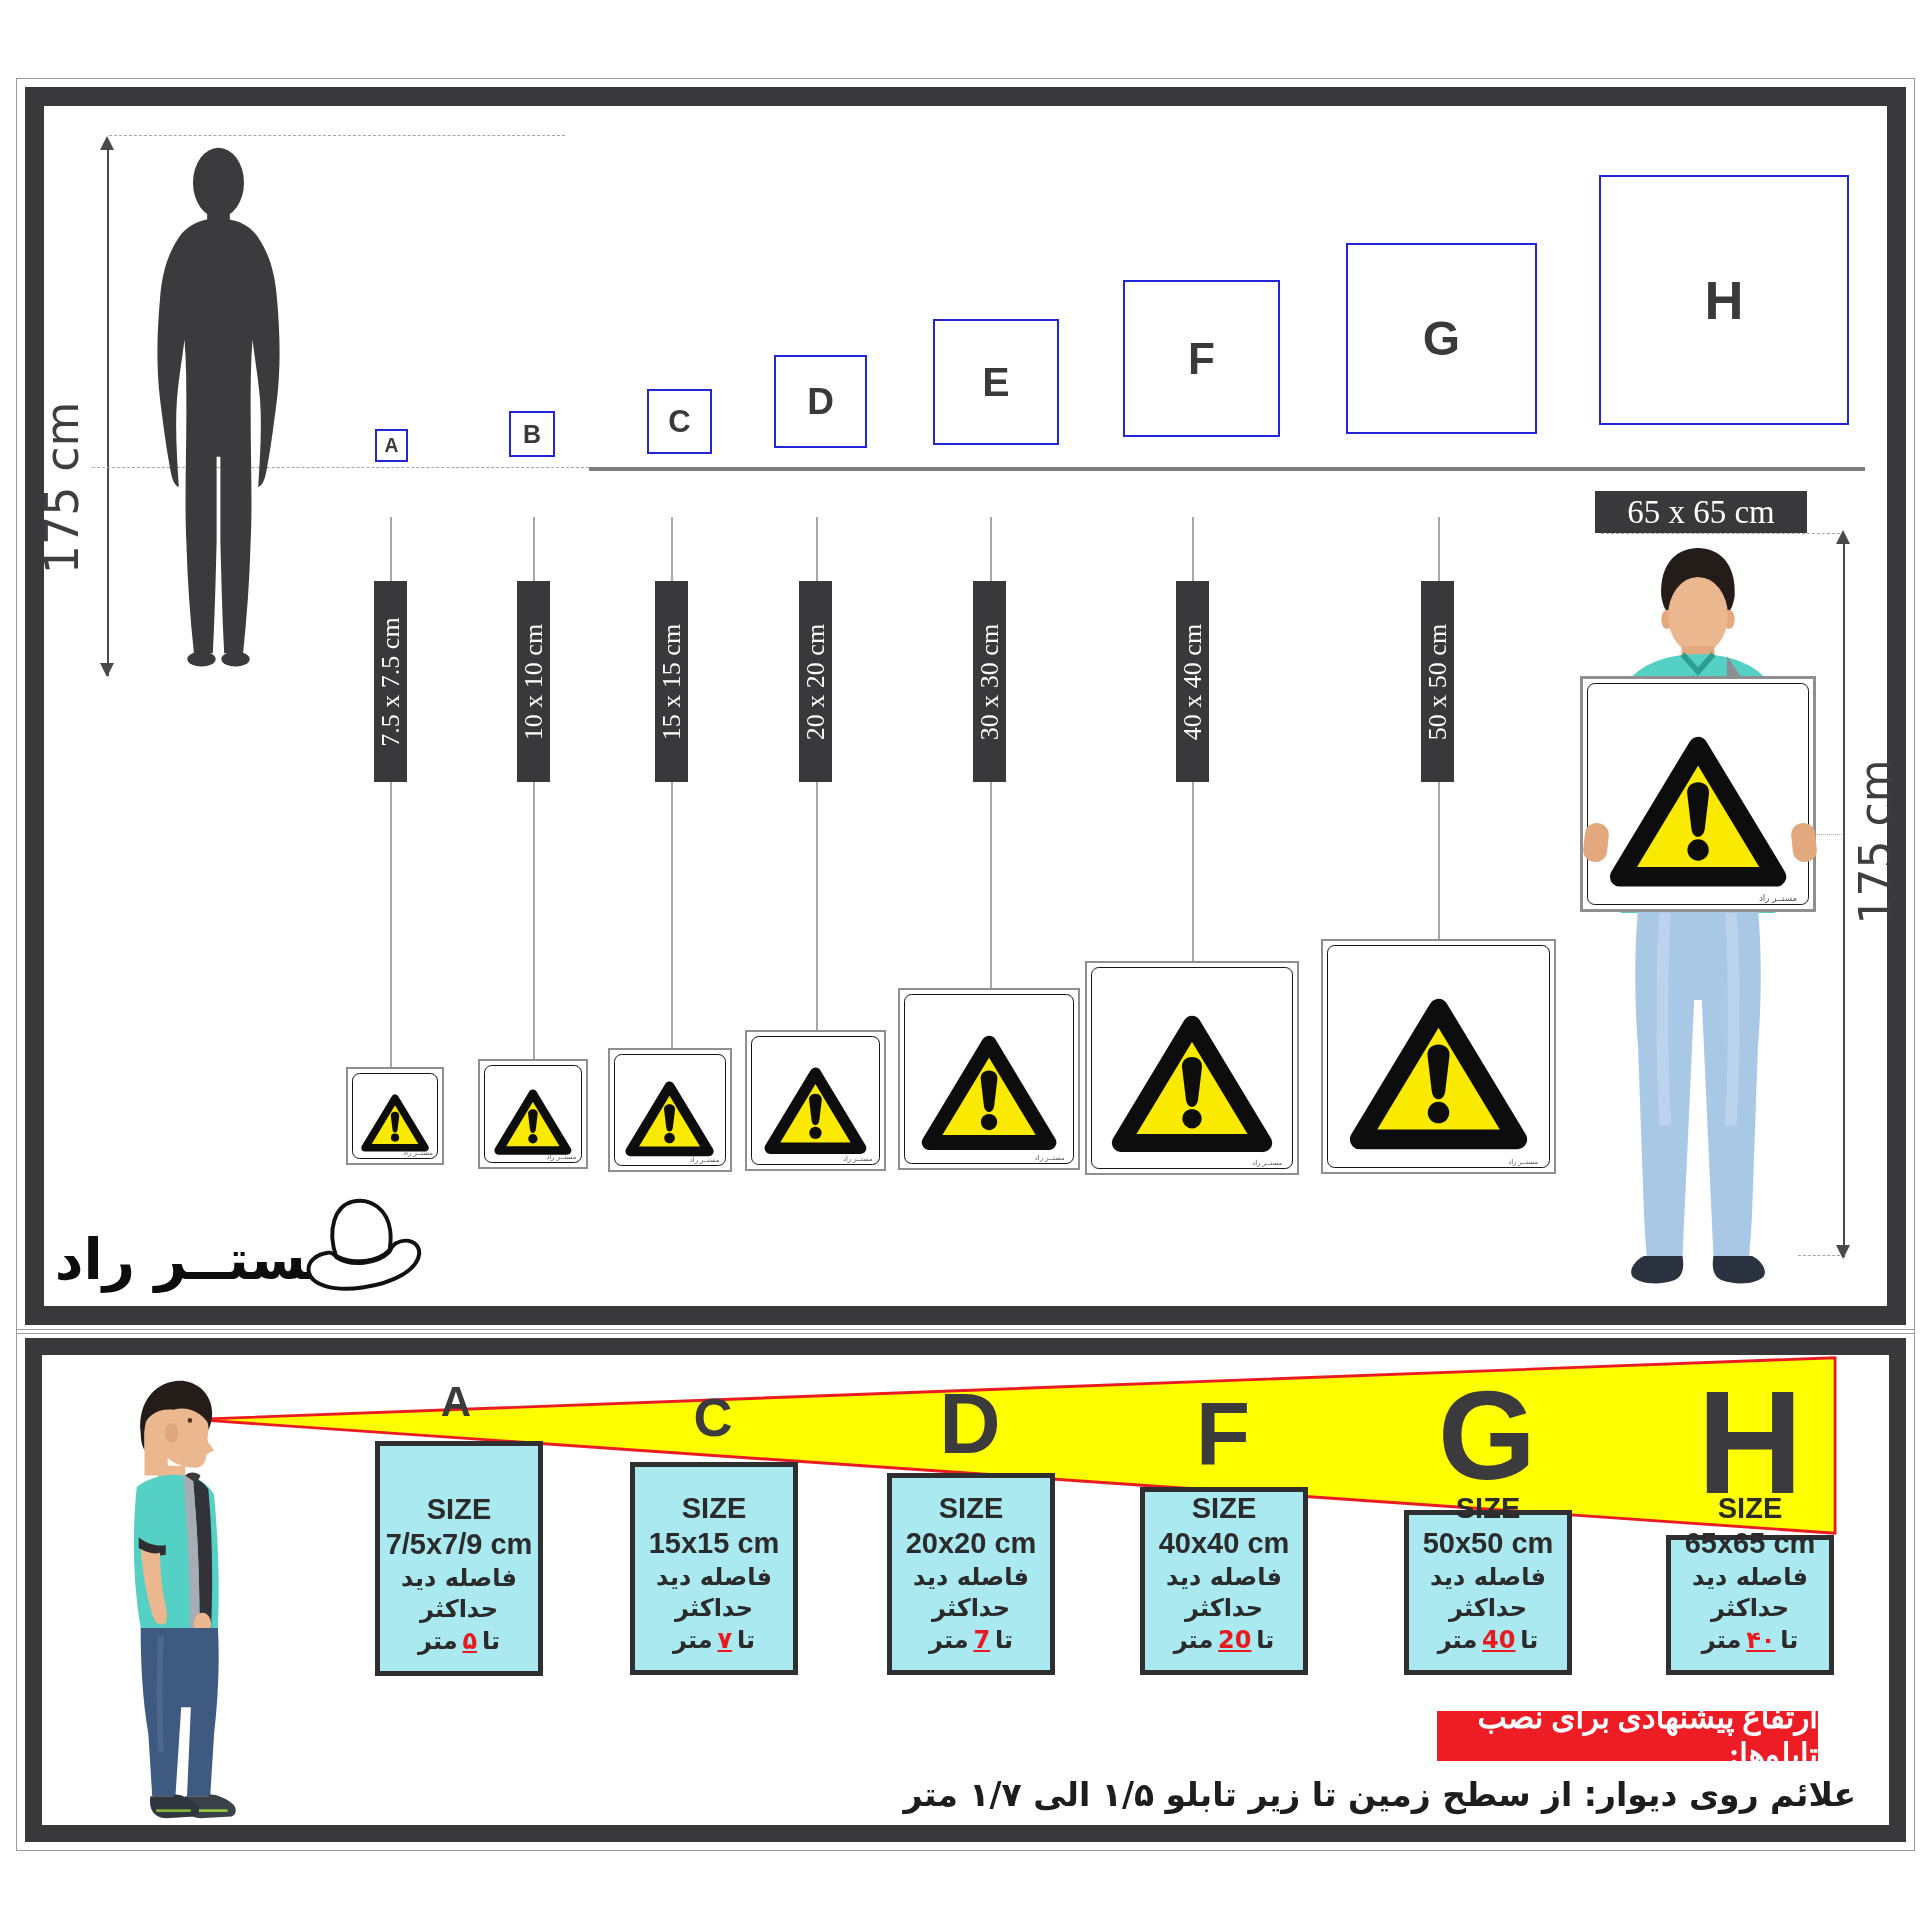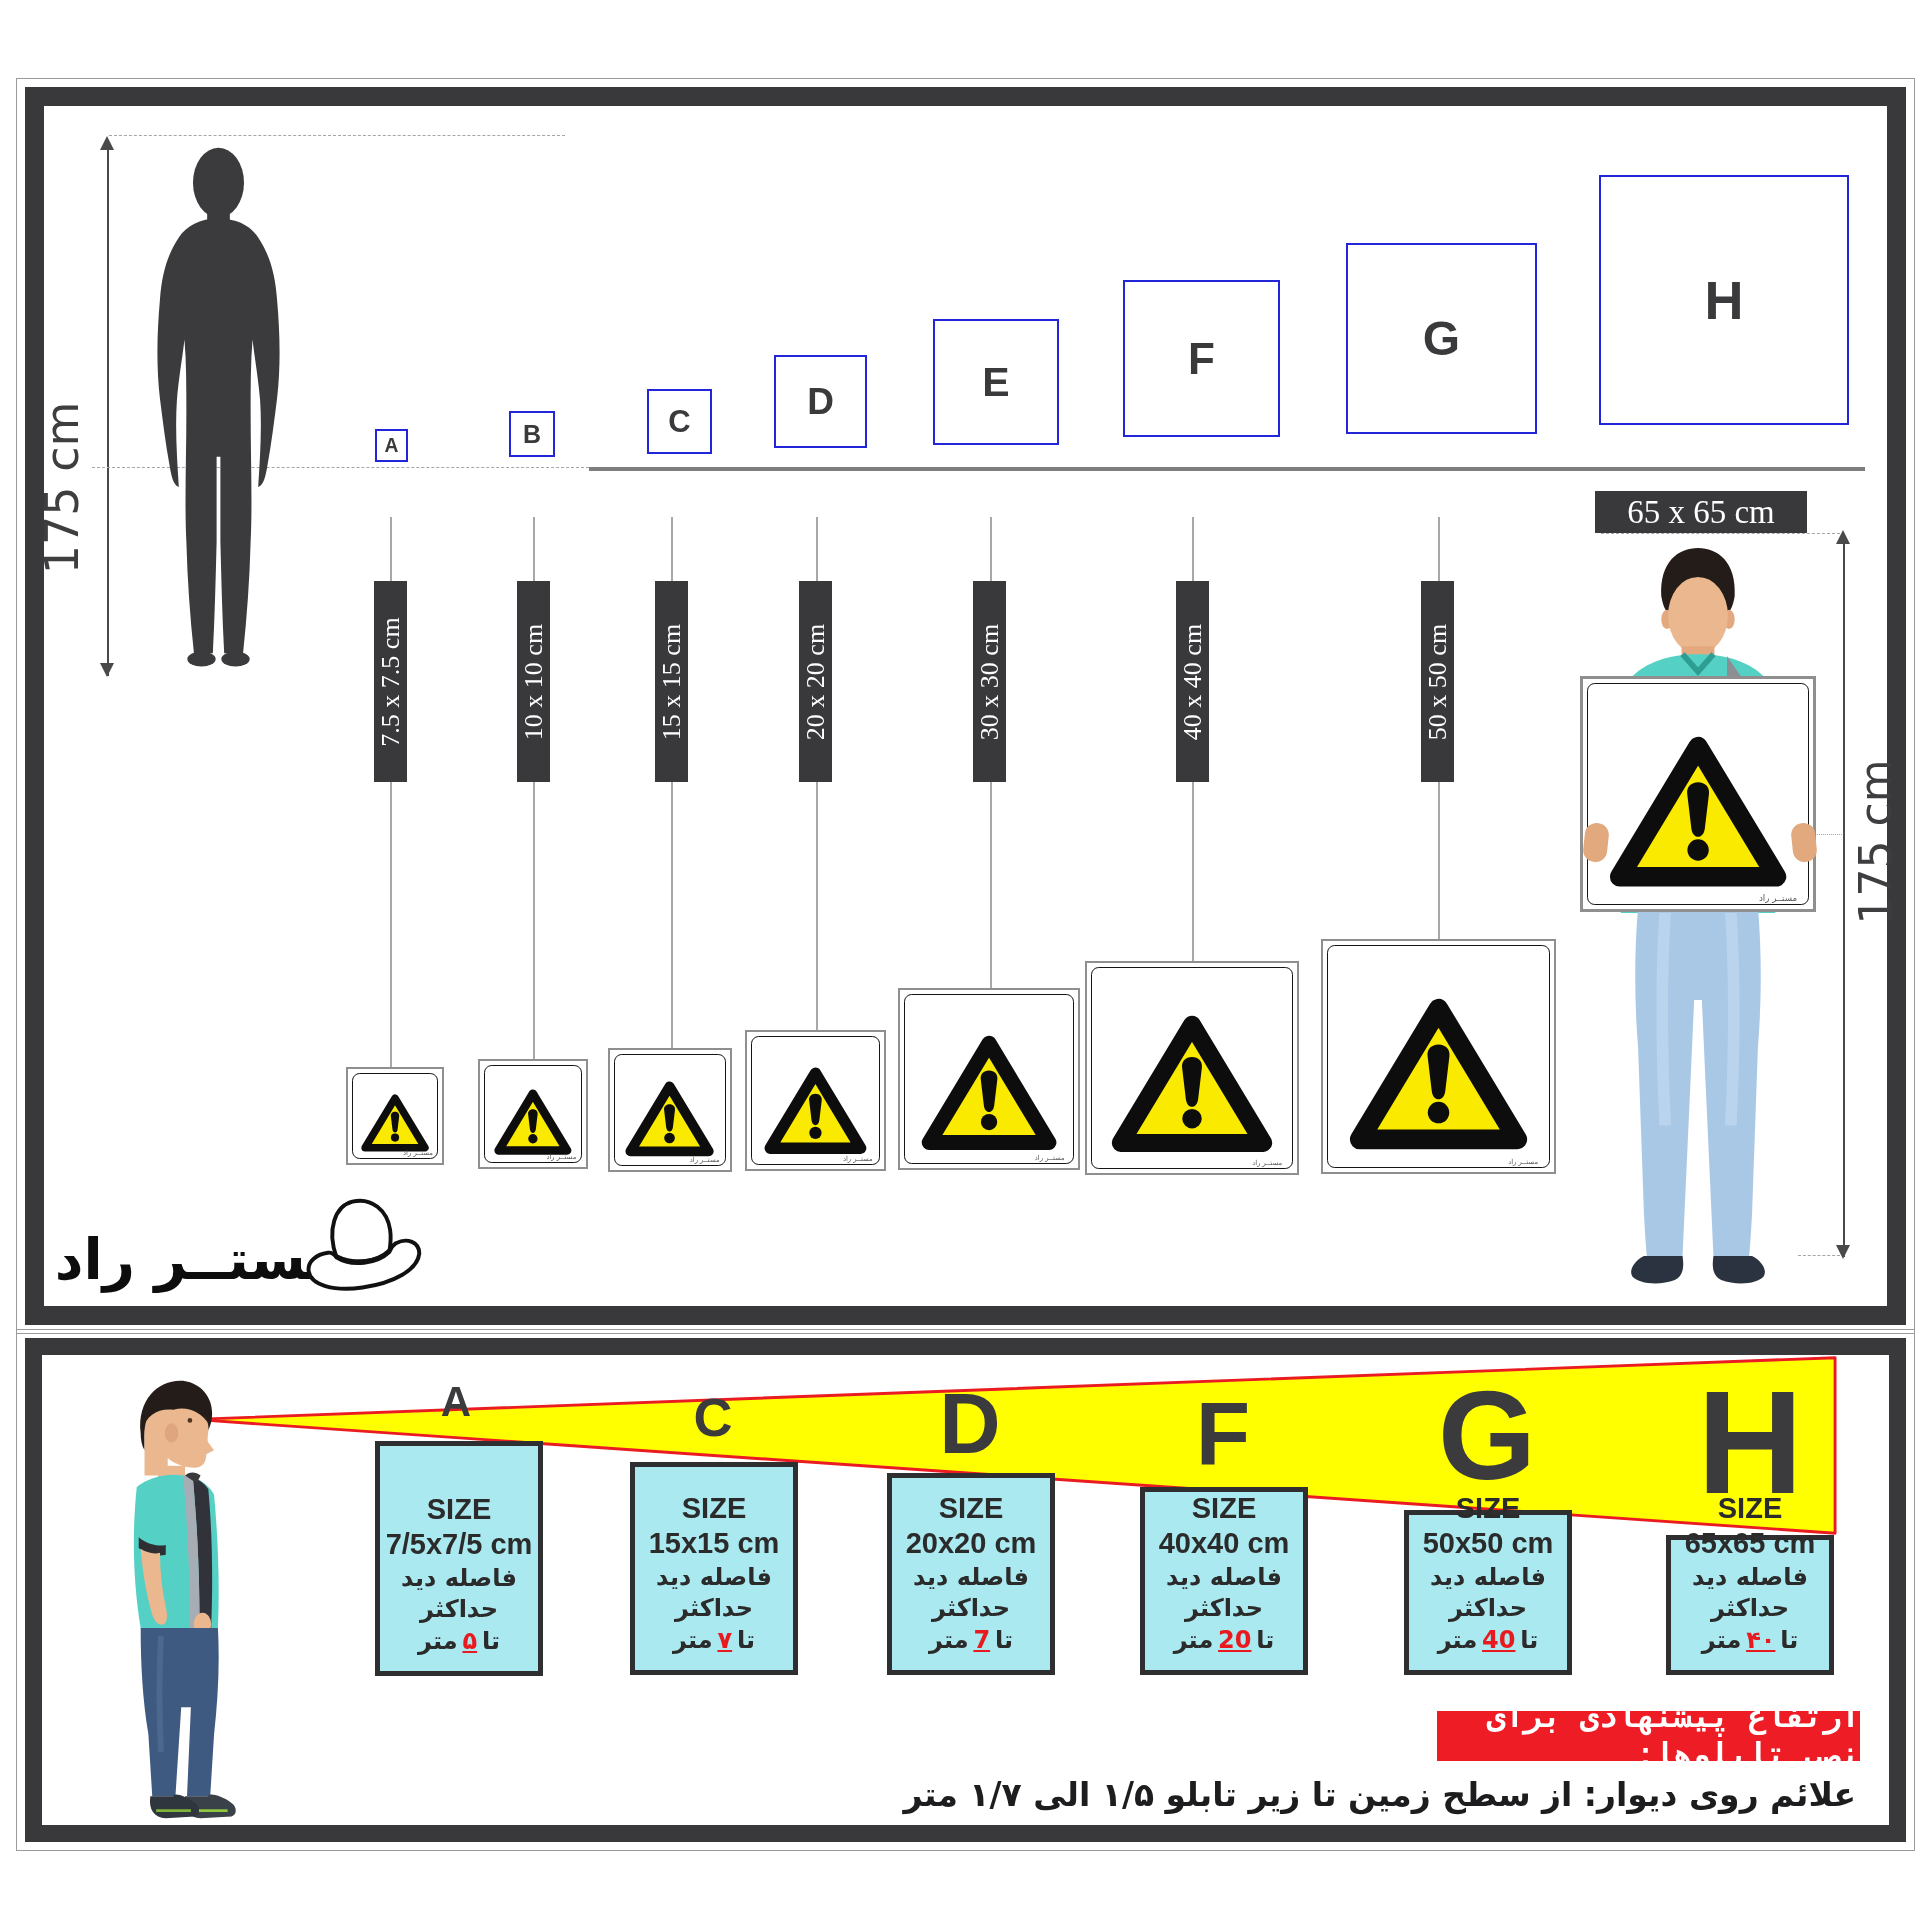--- a/index.html
+++ b/index.html
@@ -98,23 +98,23 @@
         text-align:center;color:#2b2b2b;}
   .cb0{left:375px;top:1441px;height:235px;} .cb1{left:630px;top:1462px;height:213px;}
   .cb2{left:887px;top:1473px;height:202px;} .cb3{left:1140px;top:1487px;height:188px;}
   .cb4{left:1404px;top:1510px;height:165px;} .cb5{left:1666px;top:1535px;height:140px;}
   .cbox .sz{font-weight:bold;font-size:29px;font-family:"Liberation Sans",sans-serif;line-height:1.2;}
   .cbox .val{font-weight:bold;font-size:29px;font-family:"Liberation Sans",sans-serif;line-height:1.25;}
   .cbox .fa{direction:rtl;font-family:"DejaVu Sans",sans-serif;font-weight:bold;font-size:24px;line-height:1.3;}
   .cbox .dist{direction:rtl;font-family:"DejaVu Sans",sans-serif;font-weight:bold;font-size:24px;line-height:1.35;}
   .rednum{color:#e8191f;text-decoration:underline;padding:0 4.8px;}
 
-  .note-title{position:absolute;left:1437px;top:1711px;width:423px;height:50px;background:#ee1c25;color:#fff;
+  .note-title{position:absolute;left:1437px;top:1711px;width:381px;height:50px;background:#ee1c25;color:#fff;
       direction:rtl;display:flex;align-items:center;justify-content:center;
-      font-family:Liberation Mono, monospace;font-weight:bold;font-size:31px;z-index:4;}
+      font-family:Liberation Serif, serif;font-weight:bold;font-size:31px;z-index:4;}
   .note-text{position:absolute;right:75px;top:1775px;direction:rtl;color:#1d1d1f;
       font-family:"DejaVu Sans",sans-serif;font-weight:bold;font-size:33px;z-index:4;}
 
   .mansvg{position:absolute;z-index:5;}
   .silsvg{position:absolute;z-index:2;}
   .profilesvg{position:absolute;z-index:4;}
 </style>
 </head>
 <body>
 
@@ -355,21 +355,21 @@
     <path d="M42,262 L122,262 C124,300 122,336 118,372 L114,436 L90,436 L94,344 L84,344 L78,436 L54,436 L50,372 C44,336 42,300 42,262 Z" fill="#3f5a80"></path>
     <path d="M60,270 C58,310 58,350 60,390 L66,390 C64,350 64,310 66,270 Z" fill="#56719a" opacity="0.6"></path>
     <path d="M88,436 C86,450 92,458 104,459 L136,457 C142,455 142,447 136,443 C126,435 112,432 112,436 Z" fill="#3a4148"></path>
     <path d="M94,451 L132,451" stroke="#8fc740" stroke-width="3"></path>
     <path d="M52,436 C50,450 56,458 68,459 L98,457 C104,455 104,447 98,443 C88,435 76,432 76,436 Z" fill="#2f363d"></path>
     <path d="M58,451 L94,451" stroke="#7fb238" stroke-width="3"></path>
   </svg>
 
   <div class="cbox cb0">
     <div class="sz">SIZE</div>
-    <div class="val">7/5x7/5 cm</div>
+    <div class="val">7/5x7/9 cm</div>
     <div class="fa">فاصله دید حداکثر</div>
     <div class="dist"><span>تا</span><span class="rednum">۵</span><span>متر</span></div>
   </div>
   <div class="cbox cb1">
     <div class="sz">SIZE</div>
     <div class="val">15x15 cm</div>
     <div class="fa">فاصله دید حداکثر</div>
     <div class="dist"><span>تا</span><span class="rednum">۷</span><span>متر</span></div>
   </div>
   <div class="cbox cb2">

